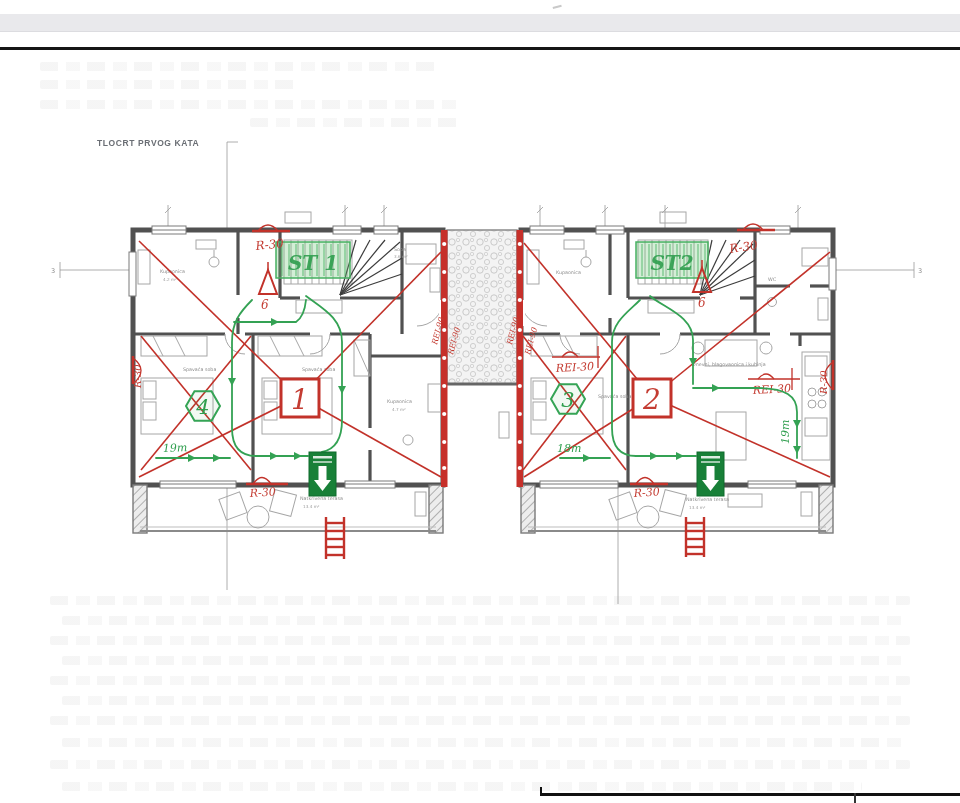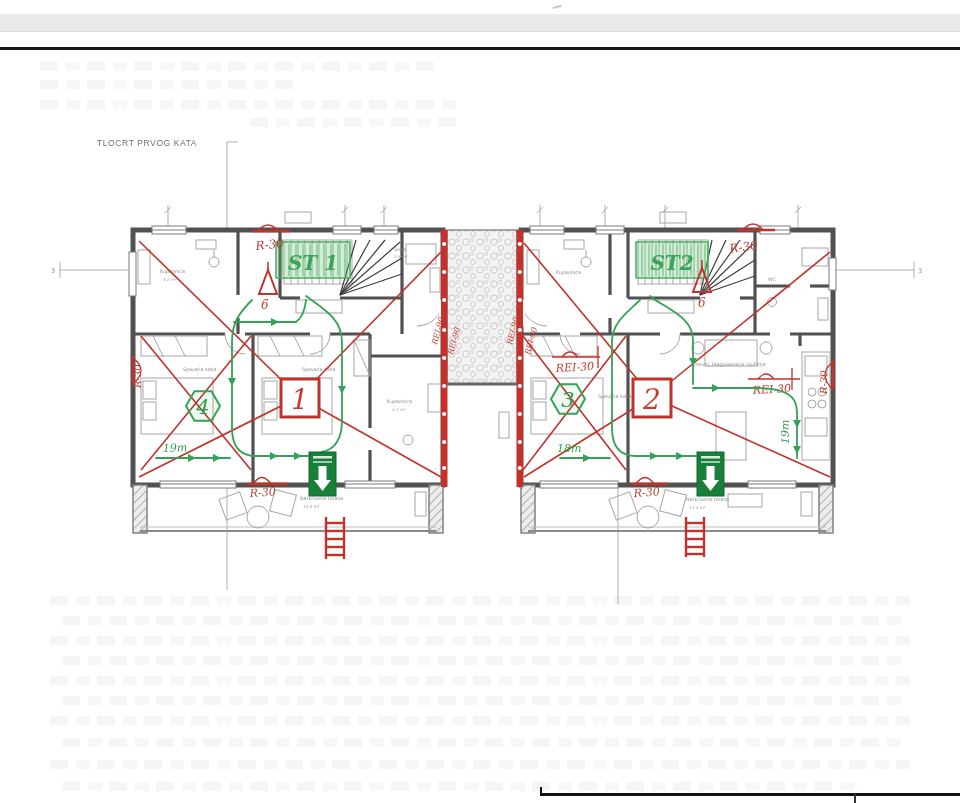--- a/index.html
+++ b/index.html
@@ -1,21 +1,21 @@
 <!DOCTYPE html>
 <html><head>
 <meta charset="utf-8">
 <style>
   html,body{margin:0;padding:0;}
   body{width:960px;height:803px;position:relative;background:#ffffff;overflow:hidden;
        font-family:"Liberation Sans",sans-serif;}
   .topbar{position:absolute;left:0;top:14px;width:960px;height:17px;background:#e9e9ec;
           border-bottom:1px solid #dcdce0;}
   .rule{position:absolute;left:0;top:47px;width:960px;height:3px;background:#161616;}
-  .title{position:absolute;left:97px;top:138px;font-size:8.5px;font-weight:400;
+  .title{position:absolute;left:97px;top:138px;font-size:8.5px;font-weight:700;
          color:#6a6e74;letter-spacing:.6px;}
   .wm{position:absolute;height:9px;opacity:.5;border-radius:2px;
       background:repeating-linear-gradient(90deg,#ececec 0 18px,transparent 18px 26px,
                  #f0f0f0 26px 40px,transparent 40px 47px);}
   .botline{position:absolute;left:540px;top:793px;width:420px;height:3px;background:#111;}
   .botline-serif{position:absolute;left:540px;top:787px;width:2px;height:6px;background:#111;}
   .botline-tick{position:absolute;left:854px;top:793px;width:2px;height:10px;background:#333;}
   .cornermark{position:absolute;left:552px;top:1px;width:9px;height:5px;
       border-bottom:2px solid #c9c9c9;transform:rotate(-15deg);}
   svg{position:absolute;left:0;top:0;}

